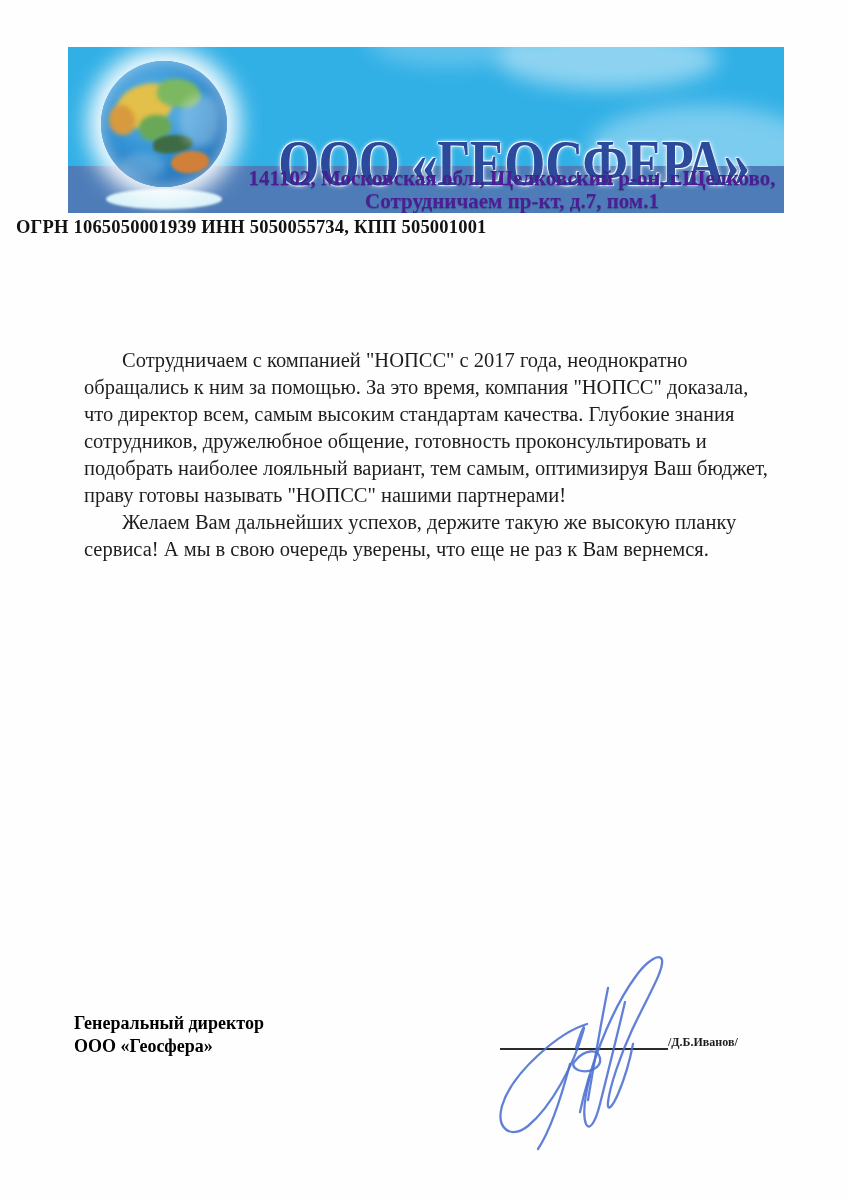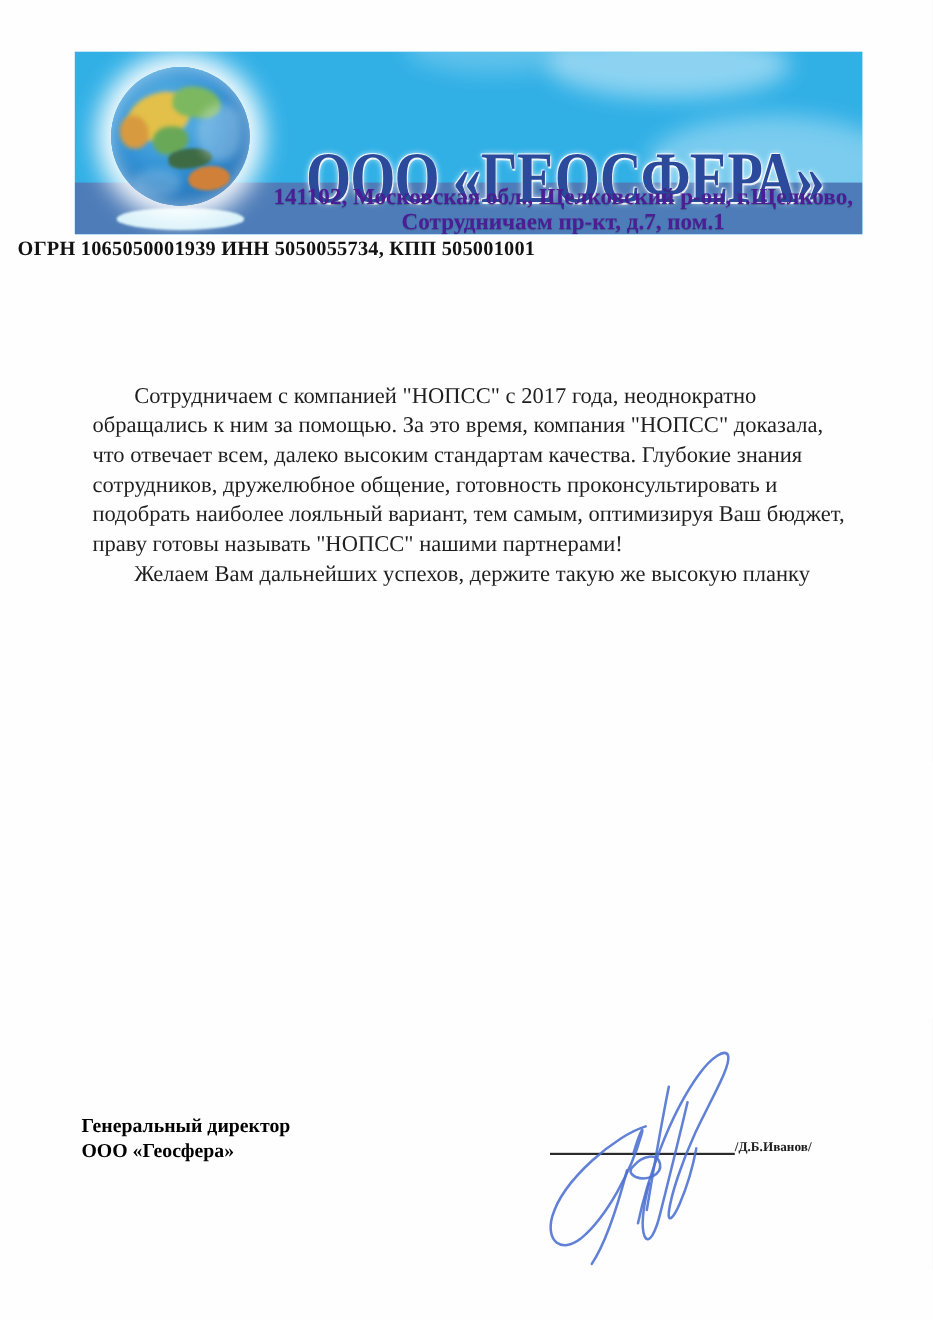--- a/index.html
+++ b/index.html
@@ -129,25 +129,26 @@
       <div>141102, Московская обл., Щелковский р-он, г.Щелково,</div>
       <div>Сотрудничаем пр-кт, д.7, пом.1</div>
     </div>
   </div>
 
   <div class="reg-line">ОГРН 1065050001939 ИНН 5050055734, КПП 505001001</div>
 
   <div class="letter-body">
     <div class="line indent">Сотрудничаем с компанией "НОПСС" с 2017 года, неоднократно</div>
     <div class="line">обращались к ним за помощью. За это время, компания "НОПСС" доказала,</div>
-    <div class="line">что отвечает всем, далеко высоким стандартам качества. Глубокие знания</div>
+    <div class="line">что директор всем, самым высоким стандартам качества. Глубокие знания</div>
     <div class="line">сотрудников, дружелюбное общение, готовность проконсультировать и</div>
     <div class="line">подобрать наиболее лояльный вариант, тем самым, оптимизируя Ваш бюджет,</div>
     <div class="line">праву готовы называть "НОПСС" нашими партнерами!</div>
     <div class="line indent">Желаем Вам дальнейших успехов, держите такую же высокую планку</div>
+    <div class="line">сервиса! А мы в свою очередь уверены, что еще не раз к Вам вернемся.</div>
   </div>
 
   <div class="sig-left">
     <div>Генеральный директор</div>
     <div>ООО «Геосфера»</div>
   </div>
 
   <div class="sig-right">
     <div class="sig-rule"></div>
     <div class="sig-name">/Д.Б.Иванов/</div>

